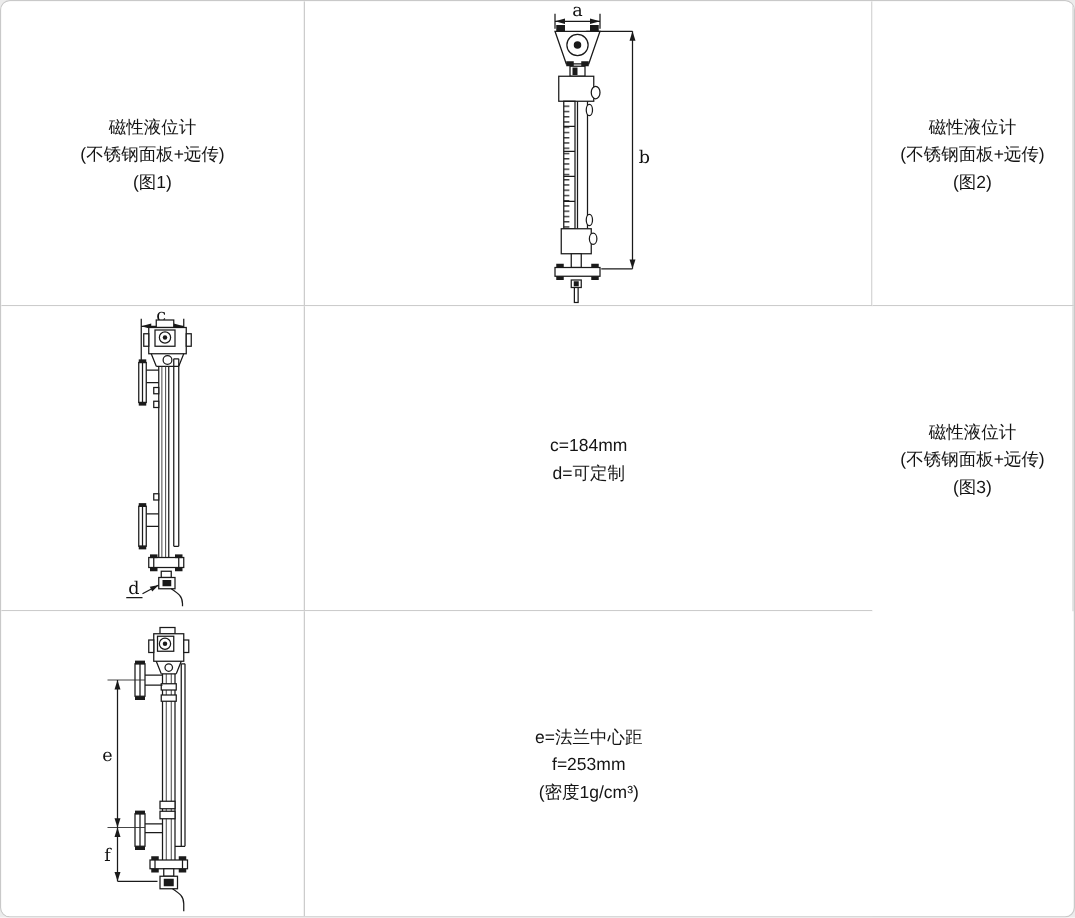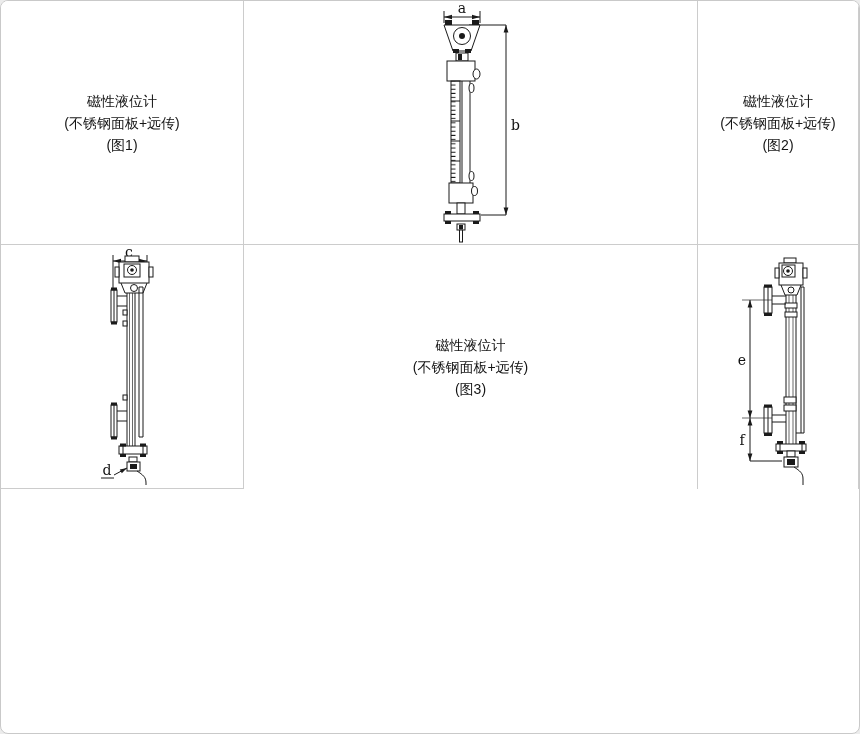--- a/index.html
+++ b/index.html
@@ -216,20 +216,24 @@
 
       <g>
         <text x="50" y="228" text-anchor="middle">d</text>
         <line x1="44" y1="231" x2="57" y2="231"></line>
         <line x1="57" y1="228" x2="70" y2="221"></line>
         <polygon class="f" points="70,221 64.8,226.2 62.8,222.4"></polygon>
       </g>
     </svg>
   </div>
 
+  <div class="cell bb spec-cell">
+    <div>c=184mm</div>
+    <div>d=可定制</div>
+  </div>
 
   <div class="cell br label-cell">
     <div>磁性液位计</div>
     <div>(不锈钢面板+远传)</div>
     <div>(图3)</div>
   </div>
 
   <div class="cell br">
     <svg class="dwg" width="140" height="240" viewBox="0 0 140 240">
 
@@ -309,14 +313,19 @@
       </g>
       <g>
         <rect x="79" y="204" width="8" height="6"></rect>
         <rect x="76" y="210" width="14" height="10"></rect>
         <rect class="f" x="79" y="212" width="8" height="6"></rect>
         <path d="M86,220 C92,224 95,226 95,232 L95,238"></path>
       </g>
     </svg>
   </div>
 
+  <div class="cell spec-cell">
+    <div>e=法兰中心距</div>
+    <div>f=253mm</div>
+    <div>(密度1g/cm³)</div>
+  </div>
 
 </div>
 
 </body></html>

